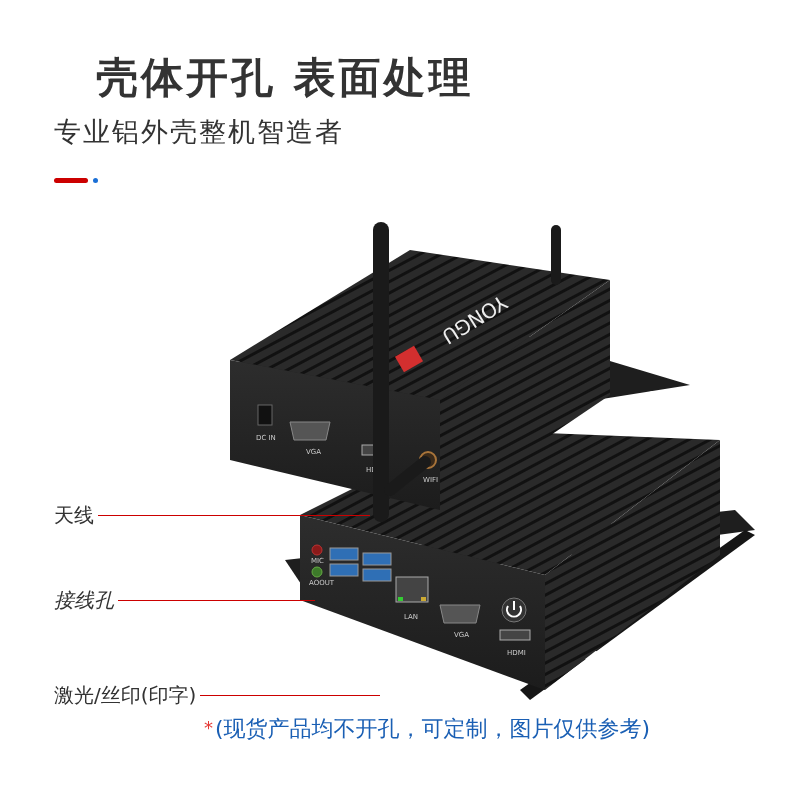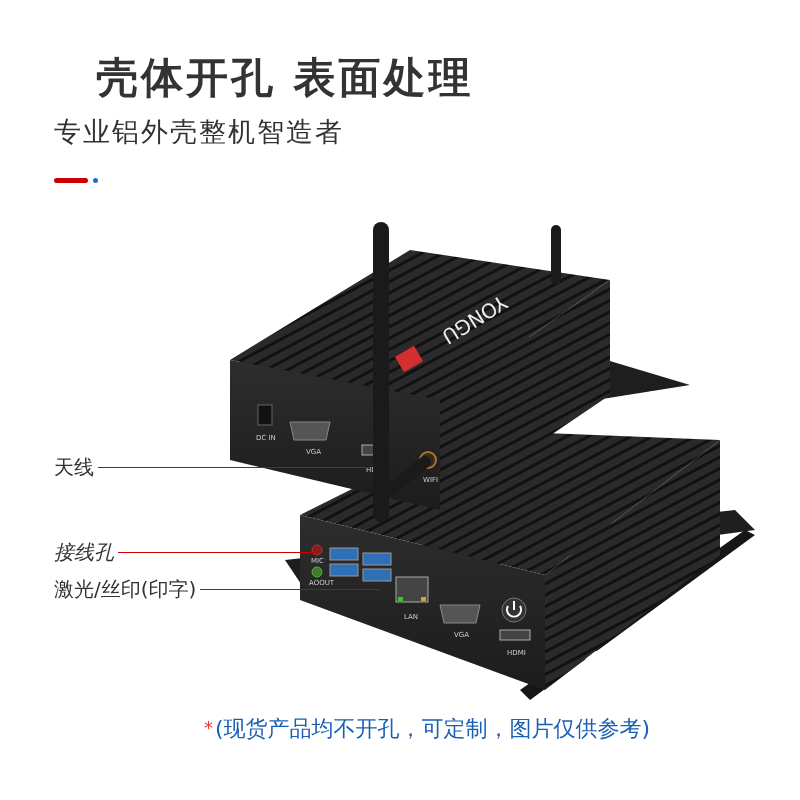--- a/index.html
+++ b/index.html
@@ -11,21 +11,21 @@
       position: absolute; left: 52px; top: 50px; font-size: 42px; font-weight: bold;
       color: #333333; letter-spacing: 3px; white-space: nowrap; margin-left: 44px;
     }
     .subtitle {
       position: absolute; left: 54px; top: 114px; font-size: 27px; color: #333333;
       letter-spacing: 2px; white-space: nowrap;
     }
     .accent-bar { position: absolute; left: 54px; top: 178px; width: 34px; height: 5px; background: #cc0000; border-radius: 3px; }
     .accent-dot { position: absolute; left: 93px; top: 178px; width: 5px; height: 5px; background: #1a6fd6; border-radius: 50%; }
 
-    .callout { position: absolute; left: 54px; font-size: 20px; color: #333333; white-space: nowrap; display: flex; align-items: center; }
+    .callout { position: absolute; left: 54px; font-size: 20px; color: #333333; white-space: nowrap; display: flex; align-items: center; margin-top: 48px; }
     .callout .line { height: 1.5px; background: #cc0000; margin-left: 4px; }
 
     .note { position: absolute; left: 204px; top: 714px; font-size: 22px; color: #1a5fb4; white-space: nowrap; }
     .note .star { color: #e53935; font-size: 18px; vertical-align: 2px; margin-right: 2px; }
 
     .product { position: absolute; left: 0; top: 0; width: 800px; height: 800px; }
     .port-label { font-family: "DejaVu Sans", sans-serif; font-size: 7px; fill: #cccccc; }
   </style>
 </head>
 <body>
@@ -115,20 +115,20 @@
 </svg>
 
 <div class="callout" style="top:454px;">
   <span>天线</span>
   <span class="line" style="width:272px;"></span>
 </div>
 <div class="callout" style="top:539px;font-style:italic;">
   <span>接线孔</span>
   <span class="line" style="width:197px;"></span>
 </div>
-<div class="callout" style="top:576px;justify-content:center;">
+<div class="callout" style="top:634px;justify-content:center;">
   <span>激光/丝印(印字)</span>
   <span class="line" style="width:180px;"></span>
 </div>
 
 <div class="note">
   <span class="star">*</span><span>(现货产品均不开孔，可定制，图片仅供参考)</span>
 </div>
 
 </body></html>

